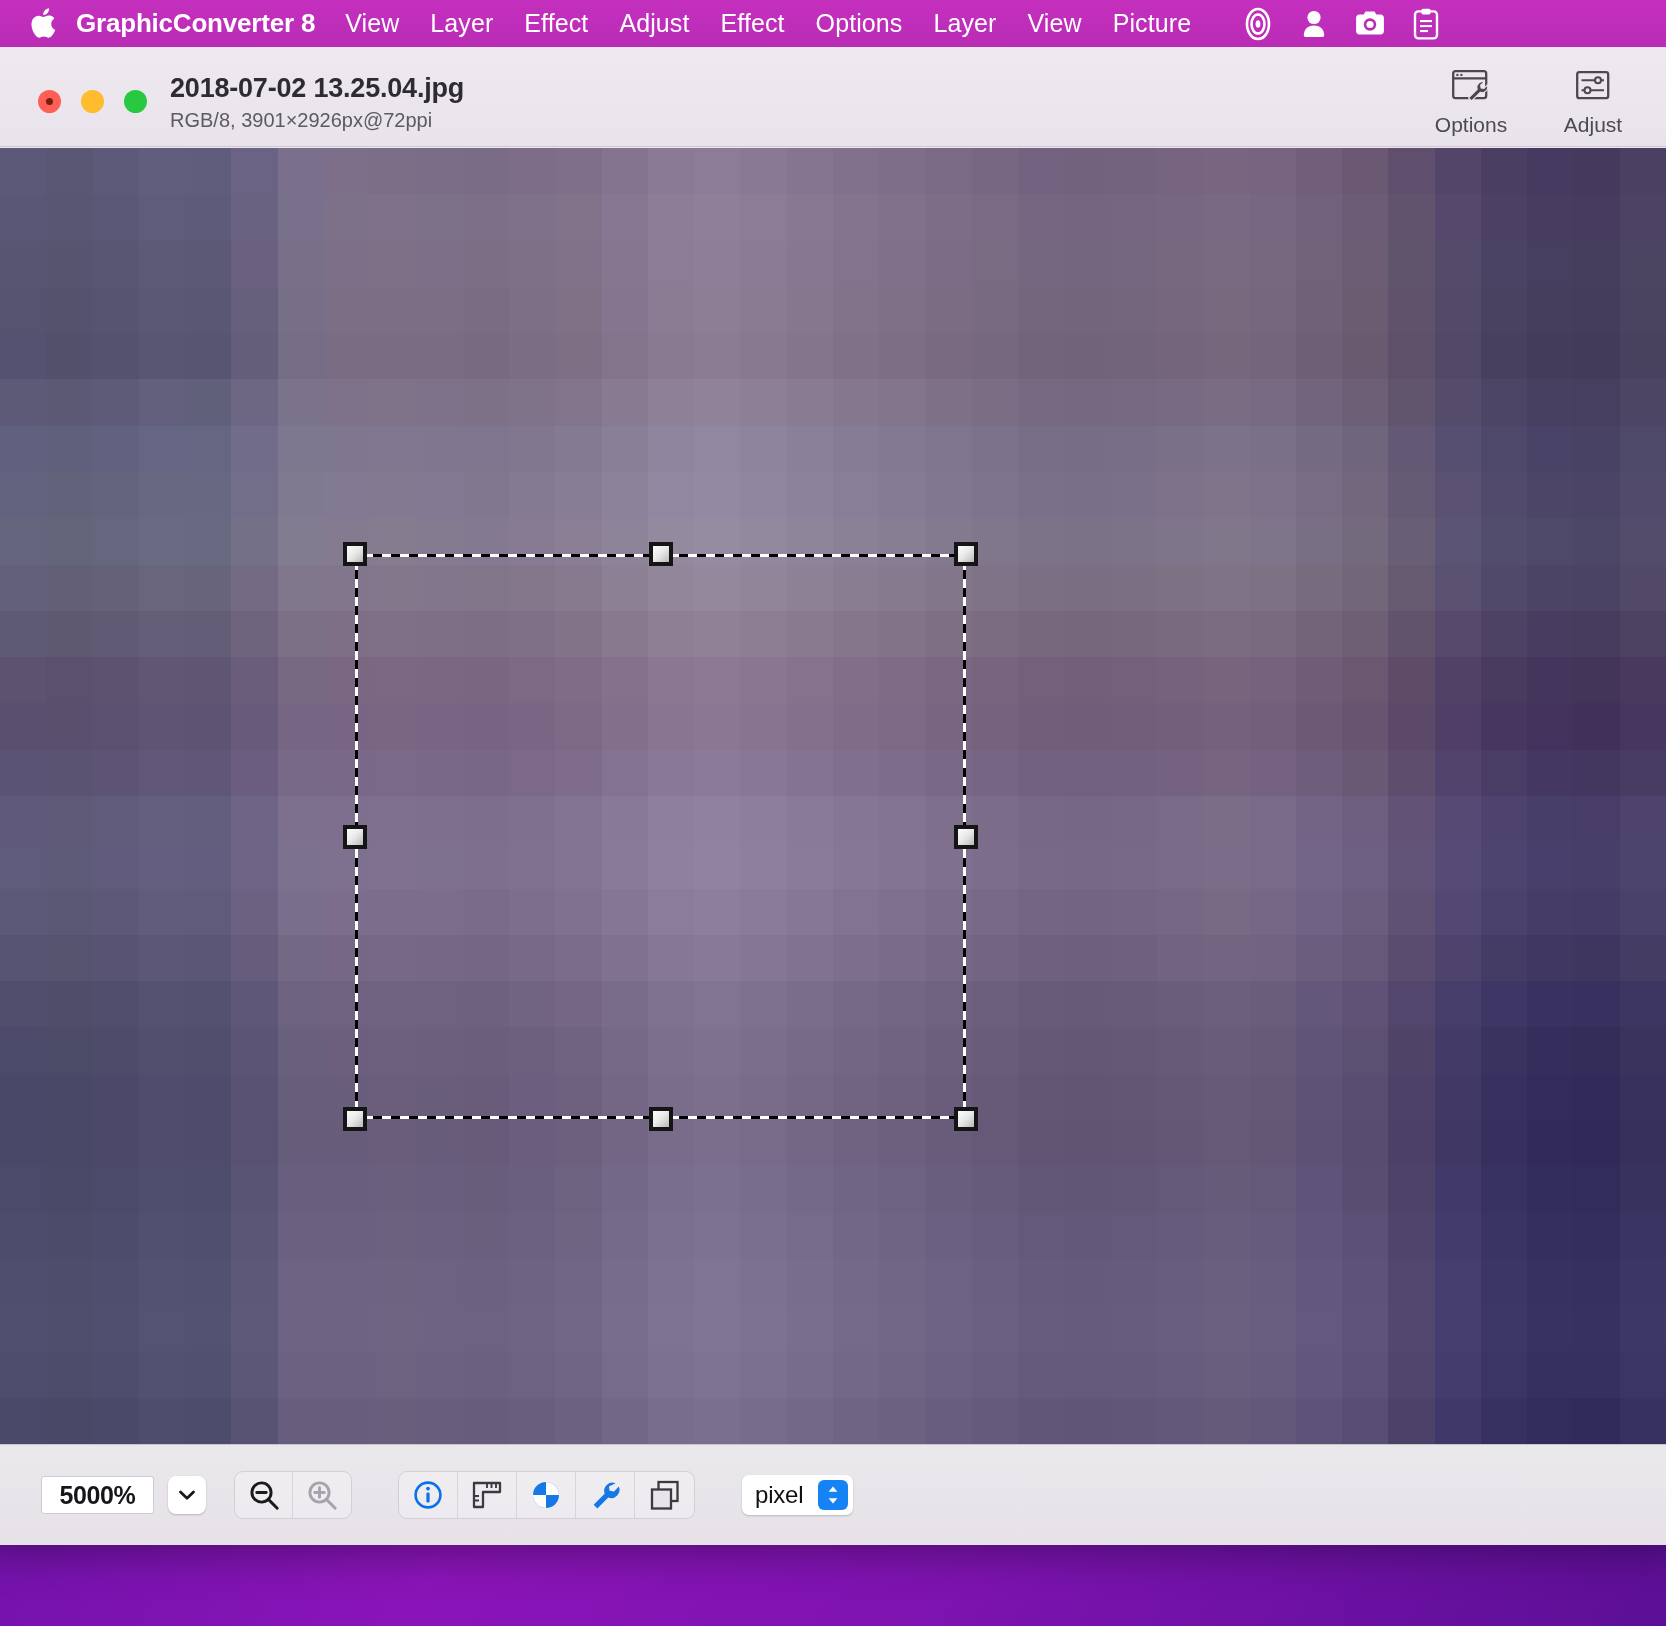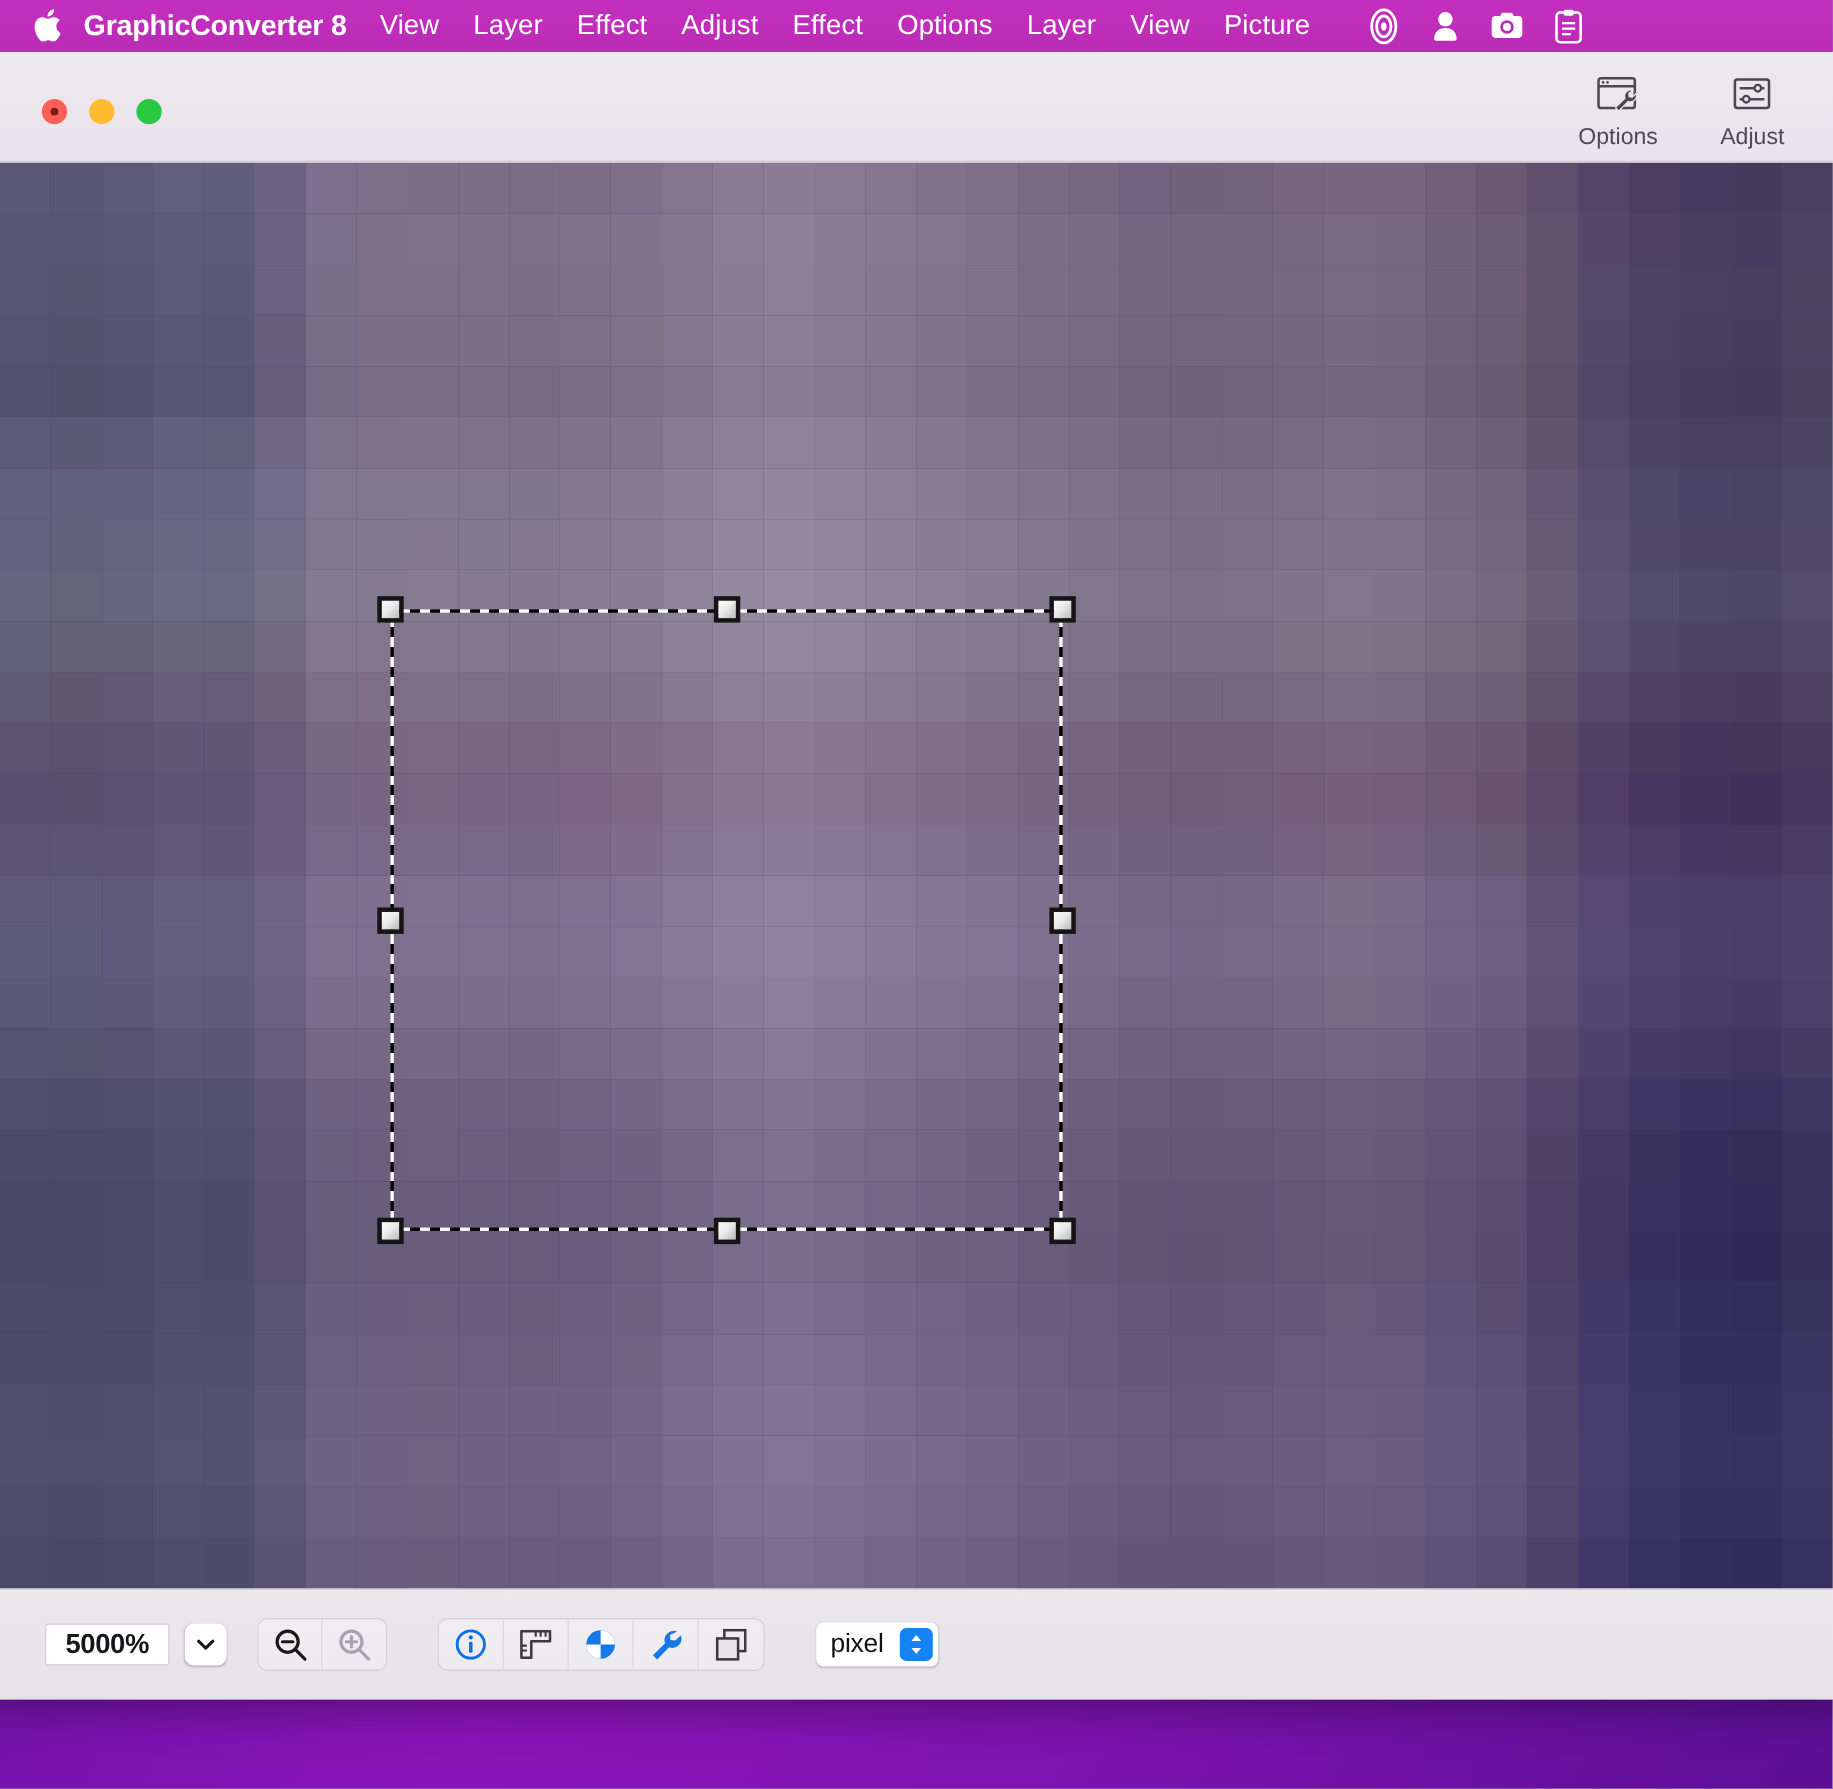--- a/index.html
+++ b/index.html
@@ -356,20 +356,24 @@
 
 <div id="window">
   <div id="titlebar">
 
     <div class="traffic">
       <div class="light red"></div>
       <div class="light yellow"></div>
       <div class="light green"></div>
     </div>
 
+    <div class="win-title-block">
+      <div class="win-title">2018-07-02 13.25.04.jpg</div>
+      <div class="win-subtitle">RGB/8, 3901×2926px@72ppi</div>
+    </div>
 
     <div class="tb-buttons">
       <div class="tb-btn">
         <div class="ic">
           <svg width="40" height="34" viewBox="0 0 40 34" aria-hidden="true">
             <rect x="2.2" y="2.2" width="33" height="27" rx="2.4" fill="none" stroke="#4d474f" stroke-width="2.3"></rect>
             <line x1="2.2" y1="9.4" x2="35.2" y2="9.4" stroke="#4d474f" stroke-width="2.1"></line>
             <circle cx="6.4" cy="5.9" r="1.2" fill="#4d474f"></circle>
             <circle cx="10.4" cy="5.9" r="1.2" fill="#4d474f"></circle>
             <path d="M33.5 13.2a5.6 5.6 0 0 0-7.3 7.1l-8.6 8.6 3 3 8.6-8.6a5.6 5.6 0 0 0 7.1-7.3l-3.3 3.3-2.9-.4-.4-2.9z" fill="#4d474f" stroke="#ebe7ec" stroke-width="1.1"></path>

